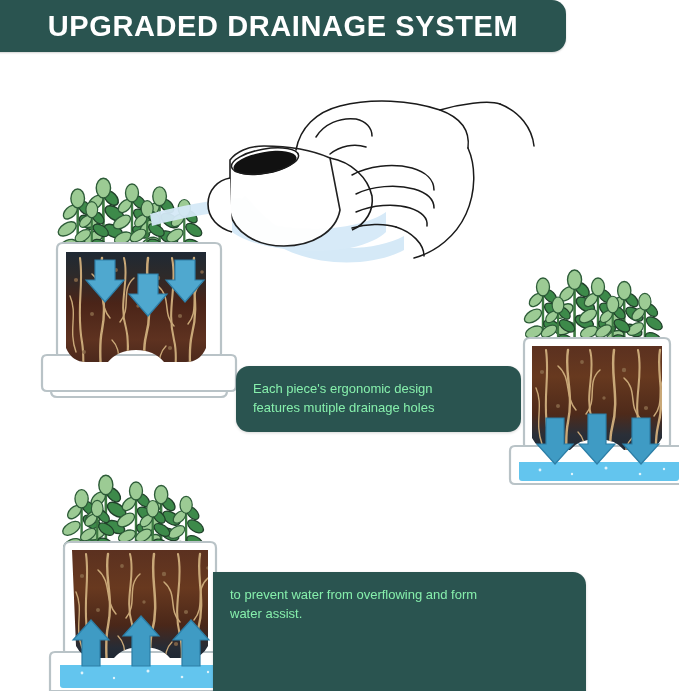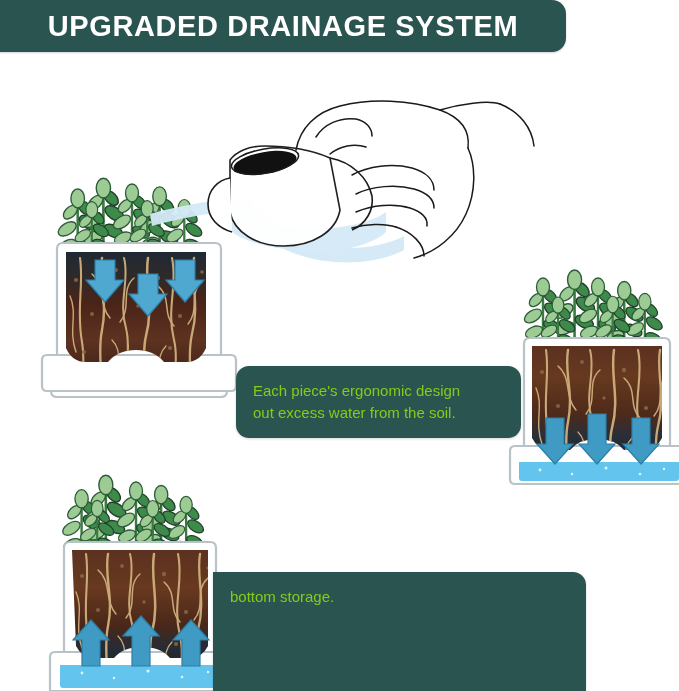--- a/index.html
+++ b/index.html
@@ -19,22 +19,22 @@
     display:flex;align-items:center;justify-content:center;
     box-shadow:0 1px 2px rgba(0,0,0,.18);
   }
   .title-banner .t{
     color:#ffffff;font-size:29px;font-weight:bold;letter-spacing:.6px;
     white-space:nowrap;padding-left:14px;
   }
 
   
   .callout{
-    position:absolute;background:#2a5450;color:#84cc16;
-    font-size:15px;line-height:1.45;
+    position:absolute;background:#2a5450;color:#86efac;
+    font-size:13px;line-height:1.45;
     padding:14px 17px;box-sizing:border-box;
     box-shadow:0 1px 3px rgba(0,0,0,.16);
   }
   #callout-1{left:236px;top:366px;width:285px;border-radius:13px;}
   #callout-2{left:213px;top:572px;width:373px;height:125px;border-radius:0 13px 0 0;}
   .callout p{margin:0;}
 </style>
 </head>
 <body>
 
@@ -266,20 +266,21 @@
       </g>
     </g>
   </svg>
 
   <div class="title-banner">
     <span class="t">UPGRADED DRAINAGE SYSTEM</span>
   </div>
 
   <div class="callout" id="callout-1">
     <p>Each piece's ergonomic design</p>
-    <p>out excess water from the soil.</p>
+    <p>features mutiple drainage holes</p>
   </div>
 
   <div class="callout" id="callout-2">
-    <p>bottom storage.</p>
+    <p>to prevent water from overflowing and form</p>
+    <p>water assist.</p>
   </div>
 
 </div>
 
 </body></html>

